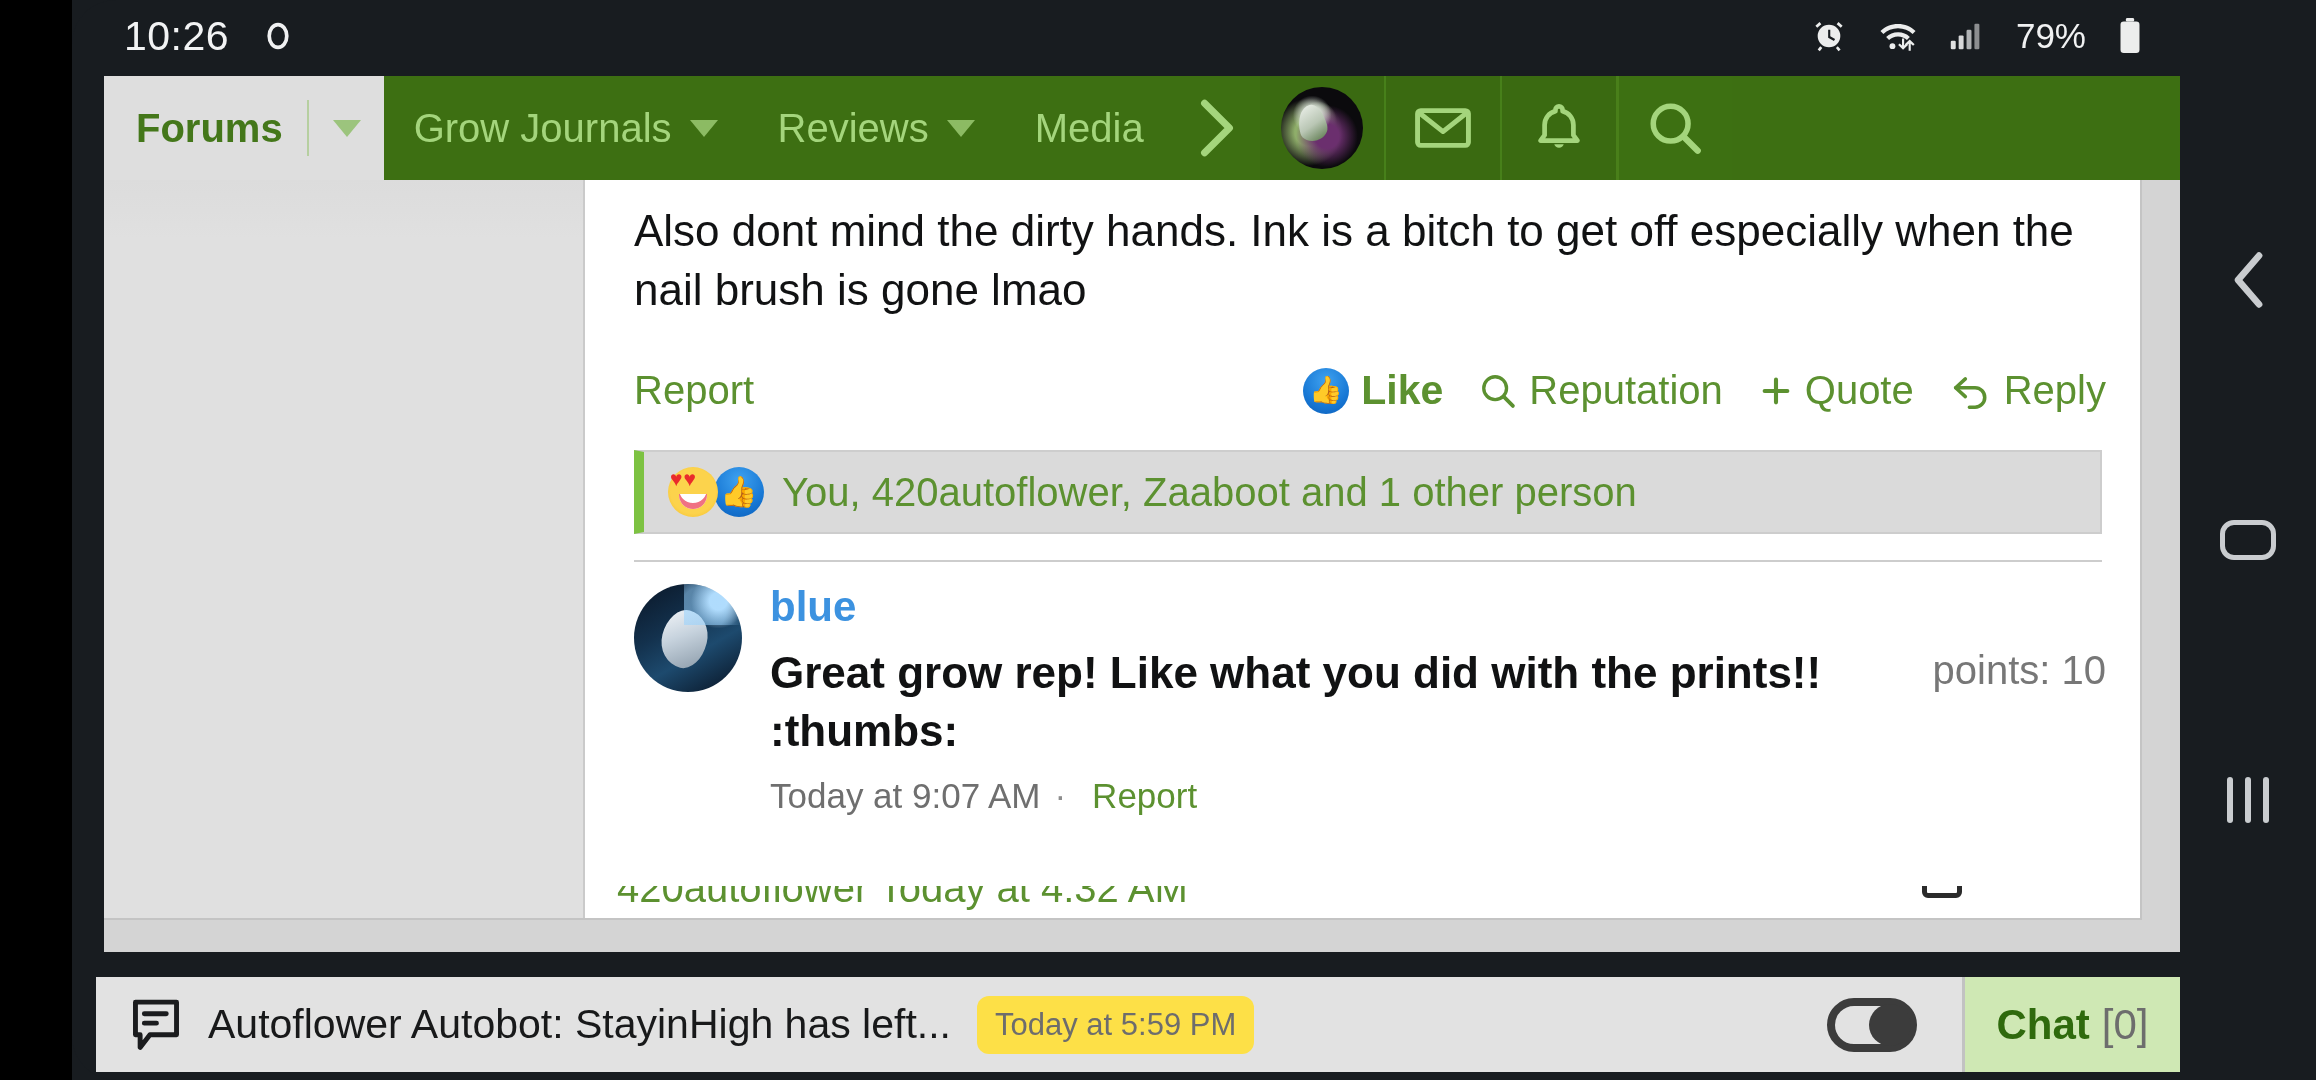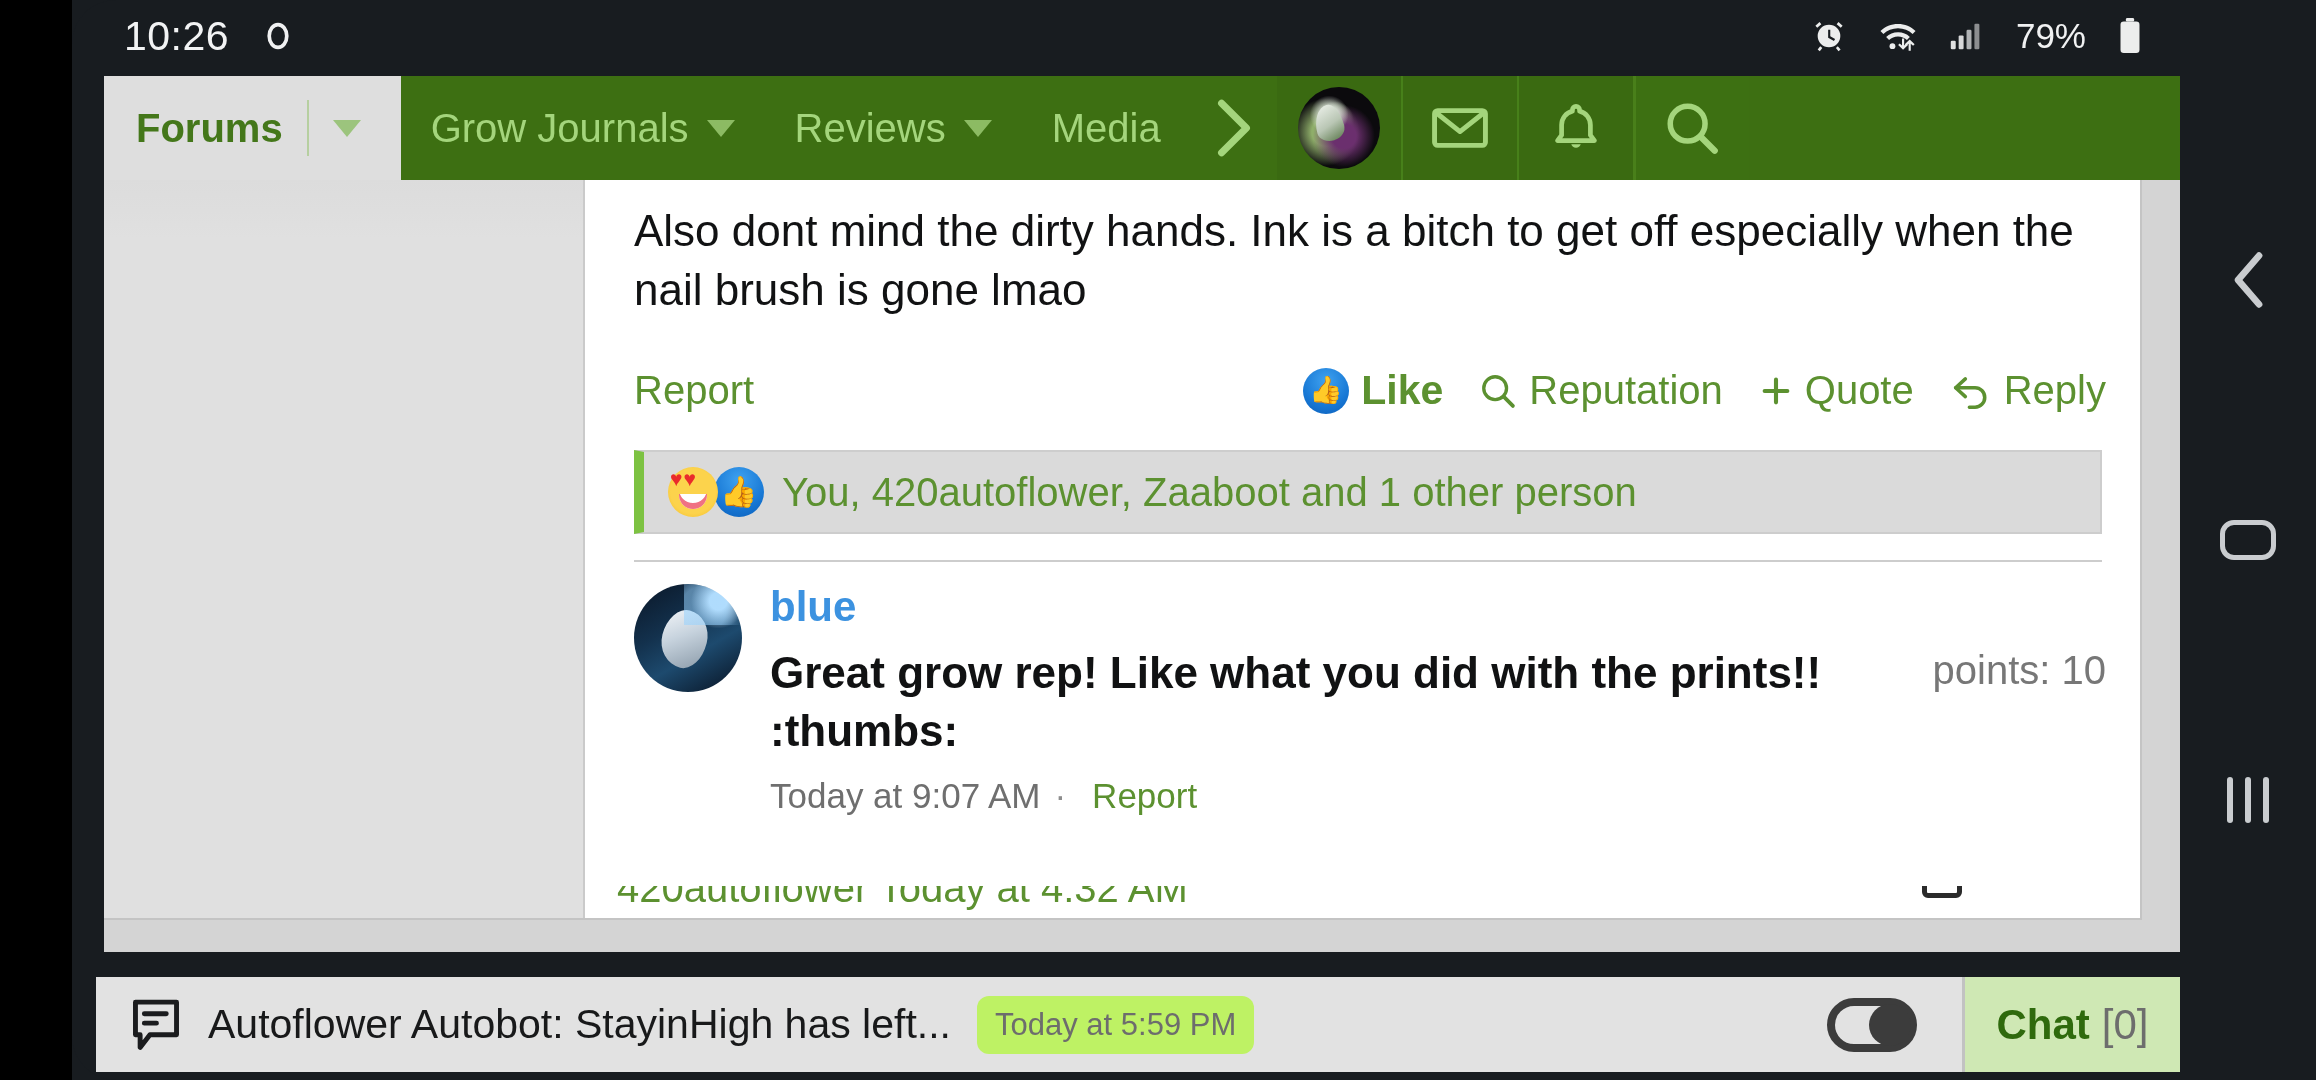--- a/index.html
+++ b/index.html
@@ -62,21 +62,21 @@
     padding: 0 30px;
     font-size: 40px;
     color: #a4d57c;
     white-space: nowrap;
     flex: 0 0 auto;
   }
   .nav-item.active {
     background: #dedede;
     color: #44771a;
     font-weight: 700;
-    padding: 0 40px 0 32px;
+    padding: 0 23px 0 32px;
     gap: 0;
   }
   .nav-item.active .nav-label { padding-right: 24px; }
   .nav-item.active .caret-wrap {
     border-left: 2px solid #b6cfa0;
     padding-left: 24px; height: 56px;
     display: flex; align-items: center;
   }
   .caret {
     width: 0; height: 0;
@@ -282,21 +282,21 @@
   .chat-msg {
     flex: 1 1 auto; display: flex; align-items: center;
     gap: 26px; padding-left: 34px; min-width: 0;
     background: #e2e2e2;
   }
   .chat-msg-text {
     font-size: 41px; color: #18191a; white-space: nowrap;
     overflow: hidden; text-overflow: ellipsis;
   }
   .chat-time {
-    background: #bef264; border-radius: 12px;
+    background: #fde047; border-radius: 12px;
     padding: 11px 18px; font-size: 31px; color: #6d6d6d;
     white-space: nowrap; flex: 0 0 auto;
   }
   .chat-toggle-cell {
     flex: 0 0 180px; display: flex; align-items: center; justify-content: center;
     background: #e2e2e2;
   }
   .toggle {
     width: 90px; height: 54px; border: 8px solid #3c3c3c;
     border-radius: 27px; position: relative; background: transparent;

